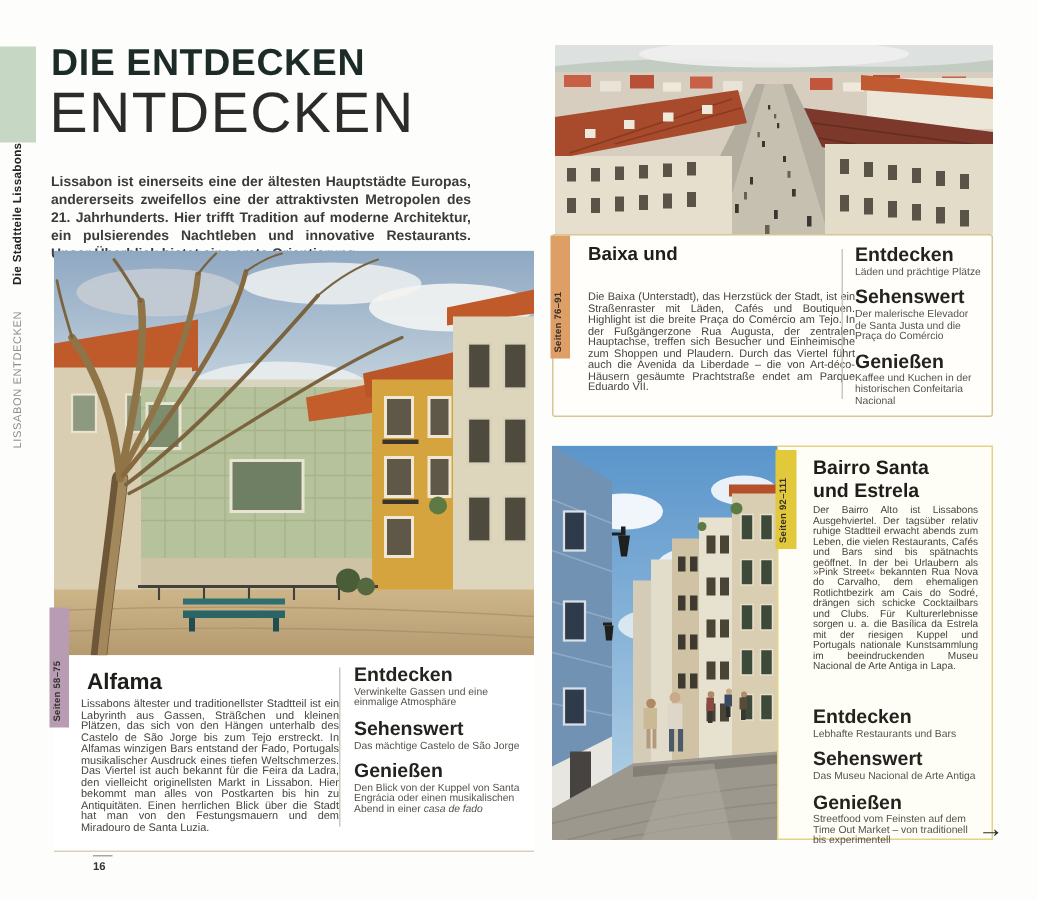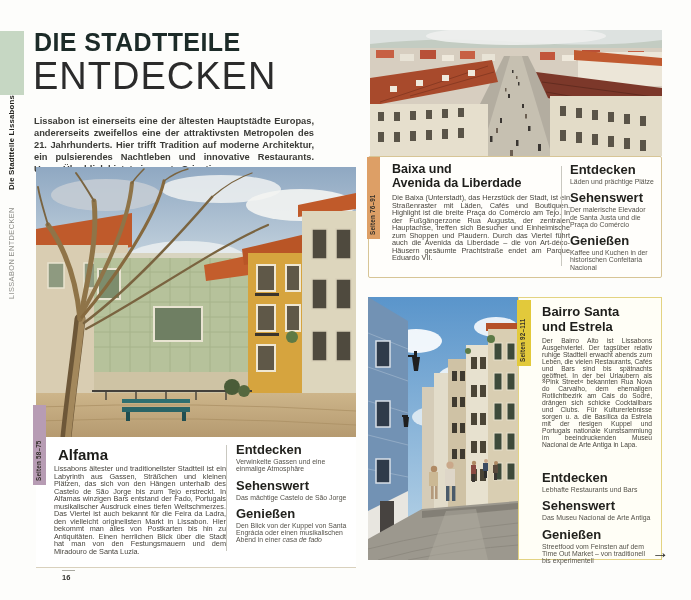--- a/index.html
+++ b/index.html
@@ -42,21 +42,21 @@
   .box-alfama .info{position:absolute;left:200px;top:5px;width:112px;}
 
   .body-text{font-size:7.3px;line-height:7.5px;color:#48453e;text-align:justify;hyphens:auto;margin:0;}
 
   .info .lbl{font-size:13px;font-weight:bold;color:#22221e;margin:0 0 1px 0;}
   .info .txt{font-size:6.9px;line-height:7.3px;color:#55524a;margin:0 0 5px 0;}
   .it{font-style:italic;margin-left:2px;}
 
   
   .box-baixa{position:absolute;left:368px;top:156px;width:294px;height:122px;background:#fffefb;border:1px solid #d7c596;border-radius:2px;box-sizing:border-box;}
-  .box-baixa h2{position:absolute;left:23px;top:5px;margin:0;font-size:12.5px;line-height:14px;font-weight:600;color:#1d1d1a;}
+  .box-baixa h2{position:absolute;left:23px;top:5px;margin:0;font-size:12.5px;line-height:14px;font-weight:600;color:#1d1d1a;text-align:center;}
   .box-baixa .body-text{position:absolute;left:23px;top:37px;width:178px;}
   .box-baixa .vdiv{position:absolute;left:192px;top:9px;width:1px;height:100px;background:#c9c8c0;}
   .box-baixa .info{position:absolute;left:201px;top:5px;width:84px;}
 
   
   .box-bairro{position:absolute;left:518px;top:297px;width:144px;height:263px;background:#fffef6;border:1px solid #e3d382;box-sizing:border-box;}
   .box-bairro h2{position:absolute;left:23px;top:7px;margin:0;font-size:13px;line-height:14.5px;font-weight:600;color:#1d1d1a;}
   .box-bairro .body-text{position:absolute;left:23px;top:40px;width:110px;font-size:6.7px;line-height:6.9px;}
   .box-bairro .info{position:absolute;left:23px;top:172px;width:112px;}
 
@@ -69,21 +69,21 @@
 </style>
 </head>
 <body>
 
 <div class="page">
 
   <div class="sb-block"></div>
   <span class="v90 sb-bold">Die Stadtteile Lissabons</span>
   <span class="v90 sb-light">LISSABON ENTDECKEN</span>
 
-  <div class="title1">DIE STADTTEILE</div>
+  <div class="title1">DIE ENTDECKEN</div>
   <div class="title2">ENTDECKEN</div>
   <p class="intro">Lissabon ist einerseits eine der ältesten Hauptstädte Europas, andererseits zweifellos eine der attraktivsten Metropolen des 21. Jahrhunderts. Hier trifft Tradition auf moderne Architektur, ein pulsierendes Nachtleben und innovative Restaurants. Unser Überblick bietet eine erste Orientierung.</p>
 
   <div class="photo ph-alfama">
     <svg width="320" height="270" viewBox="0 0 320 270">
       <defs>
         <linearGradient id="sky1" x1="0" y1="0" x2="0" y2="1">
           <stop offset="0" stop-color="#8fa8c2"></stop>
             <stop offset="1" stop-color="#dbe5ea"></stop>
         </linearGradient>
@@ -299,21 +299,21 @@
           <rect x="270" y="110" width="6" height="11"></rect>
       </g>
       <ellipse cx="146" cy="6" rx="90" ry="9" fill="#eef0ee" opacity=".9"></ellipse>
     </svg>
   </div>
 
   <div class="tab tab-baixa">
     <span>Seiten 76–91</span>
   </div>
   <div class="box-baixa">
-    <h2><span>Baixa und</span><br><span>Avenida da Liberdade</span></h2>
+    <h2><span>Baixa und</span><br></h2>
     <p class="body-text">Die Baixa (Unterstadt), das Herzstück der Stadt, ist ein Straßenraster mit Läden, Cafés und Boutiquen. Highlight ist die breite Praça do Comércio am Tejo. In der Fußgängerzone Rua Augusta, der zentralen Hauptachse, treffen sich Besucher und Einheimische zum Shoppen und Plaudern. Durch das Viertel führt auch die Avenida da Liberdade – die von Art-déco-Häusern gesäumte Prachtstraße endet am Parque Eduardo VII.</p>
     <div class="vdiv"></div>
     <div class="info">
       <p class="lbl">Entdecken</p>
       <p class="txt">Läden und prächtige Plätze</p>
       <p class="lbl">Sehenswert</p>
       <p class="txt">Der malerische Elevador de Santa Justa und die Praça do Comércio</p>
       <p class="lbl">Genießen</p>
       <p class="txt">Kaffee und Kuchen in der historischen Confeitaria Nacional</p>
     </div>

